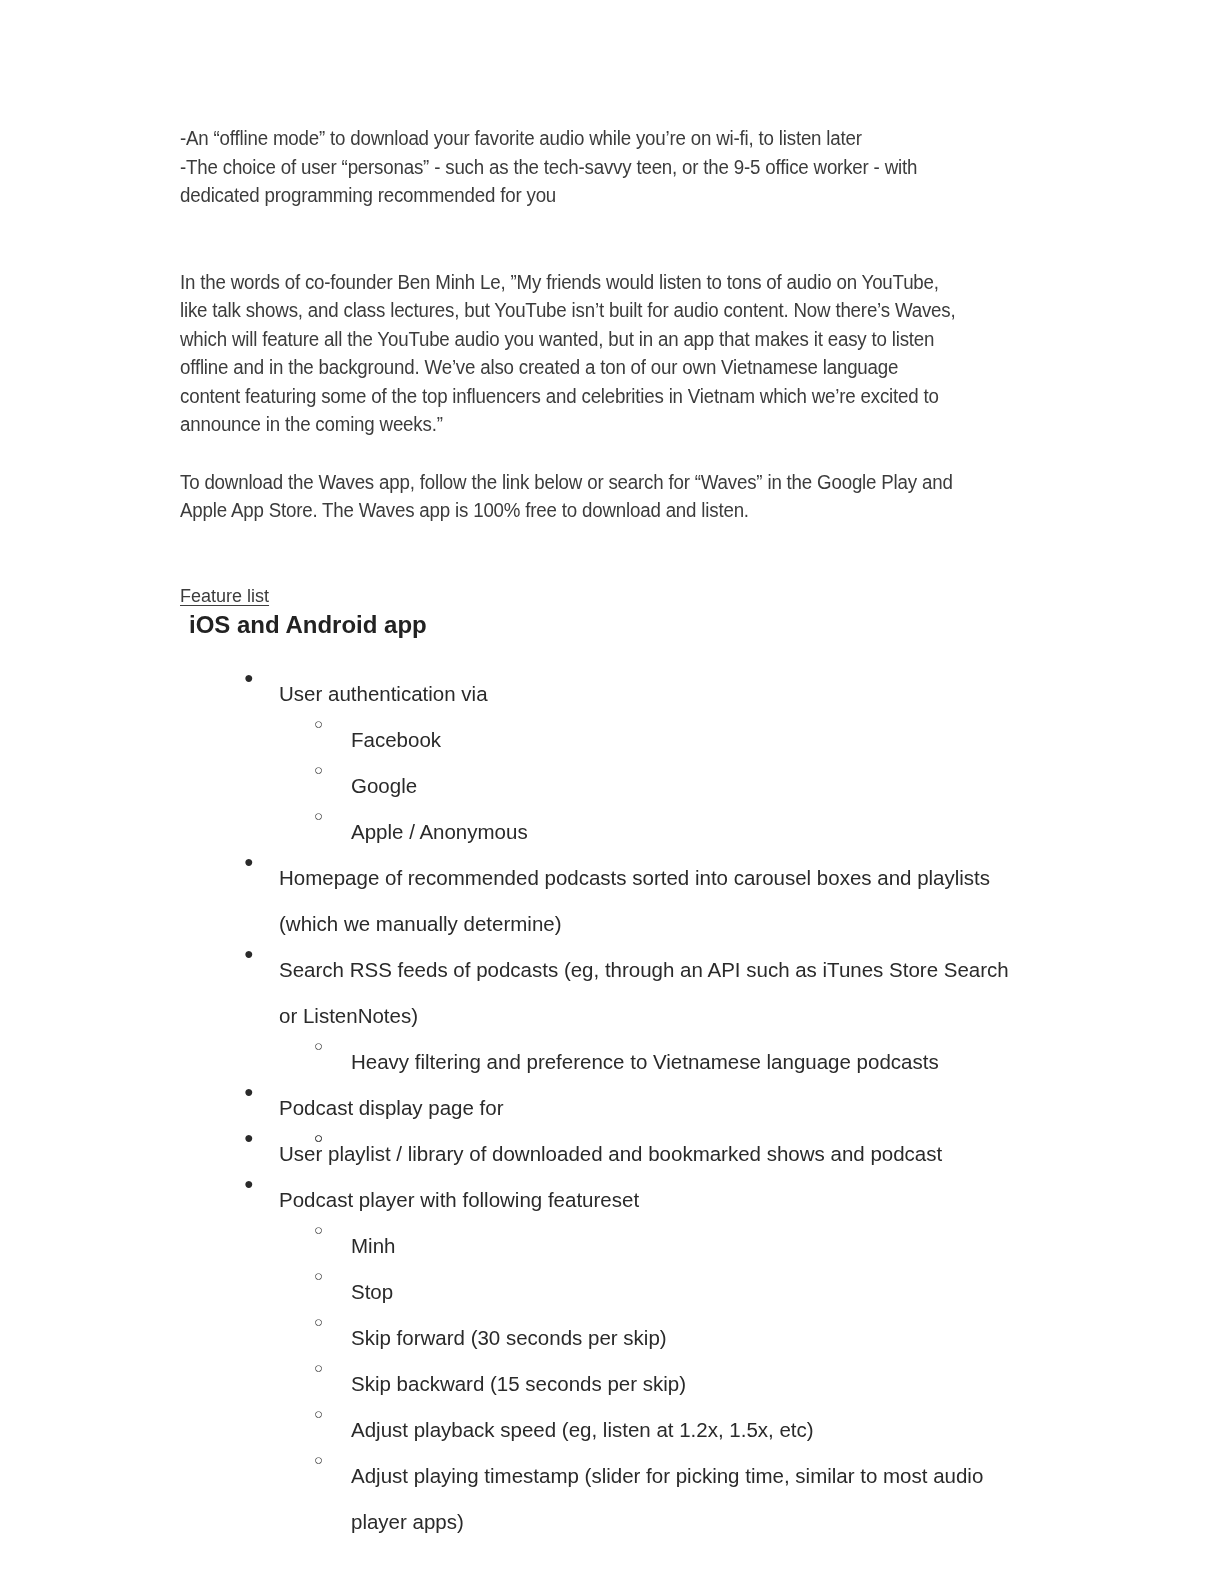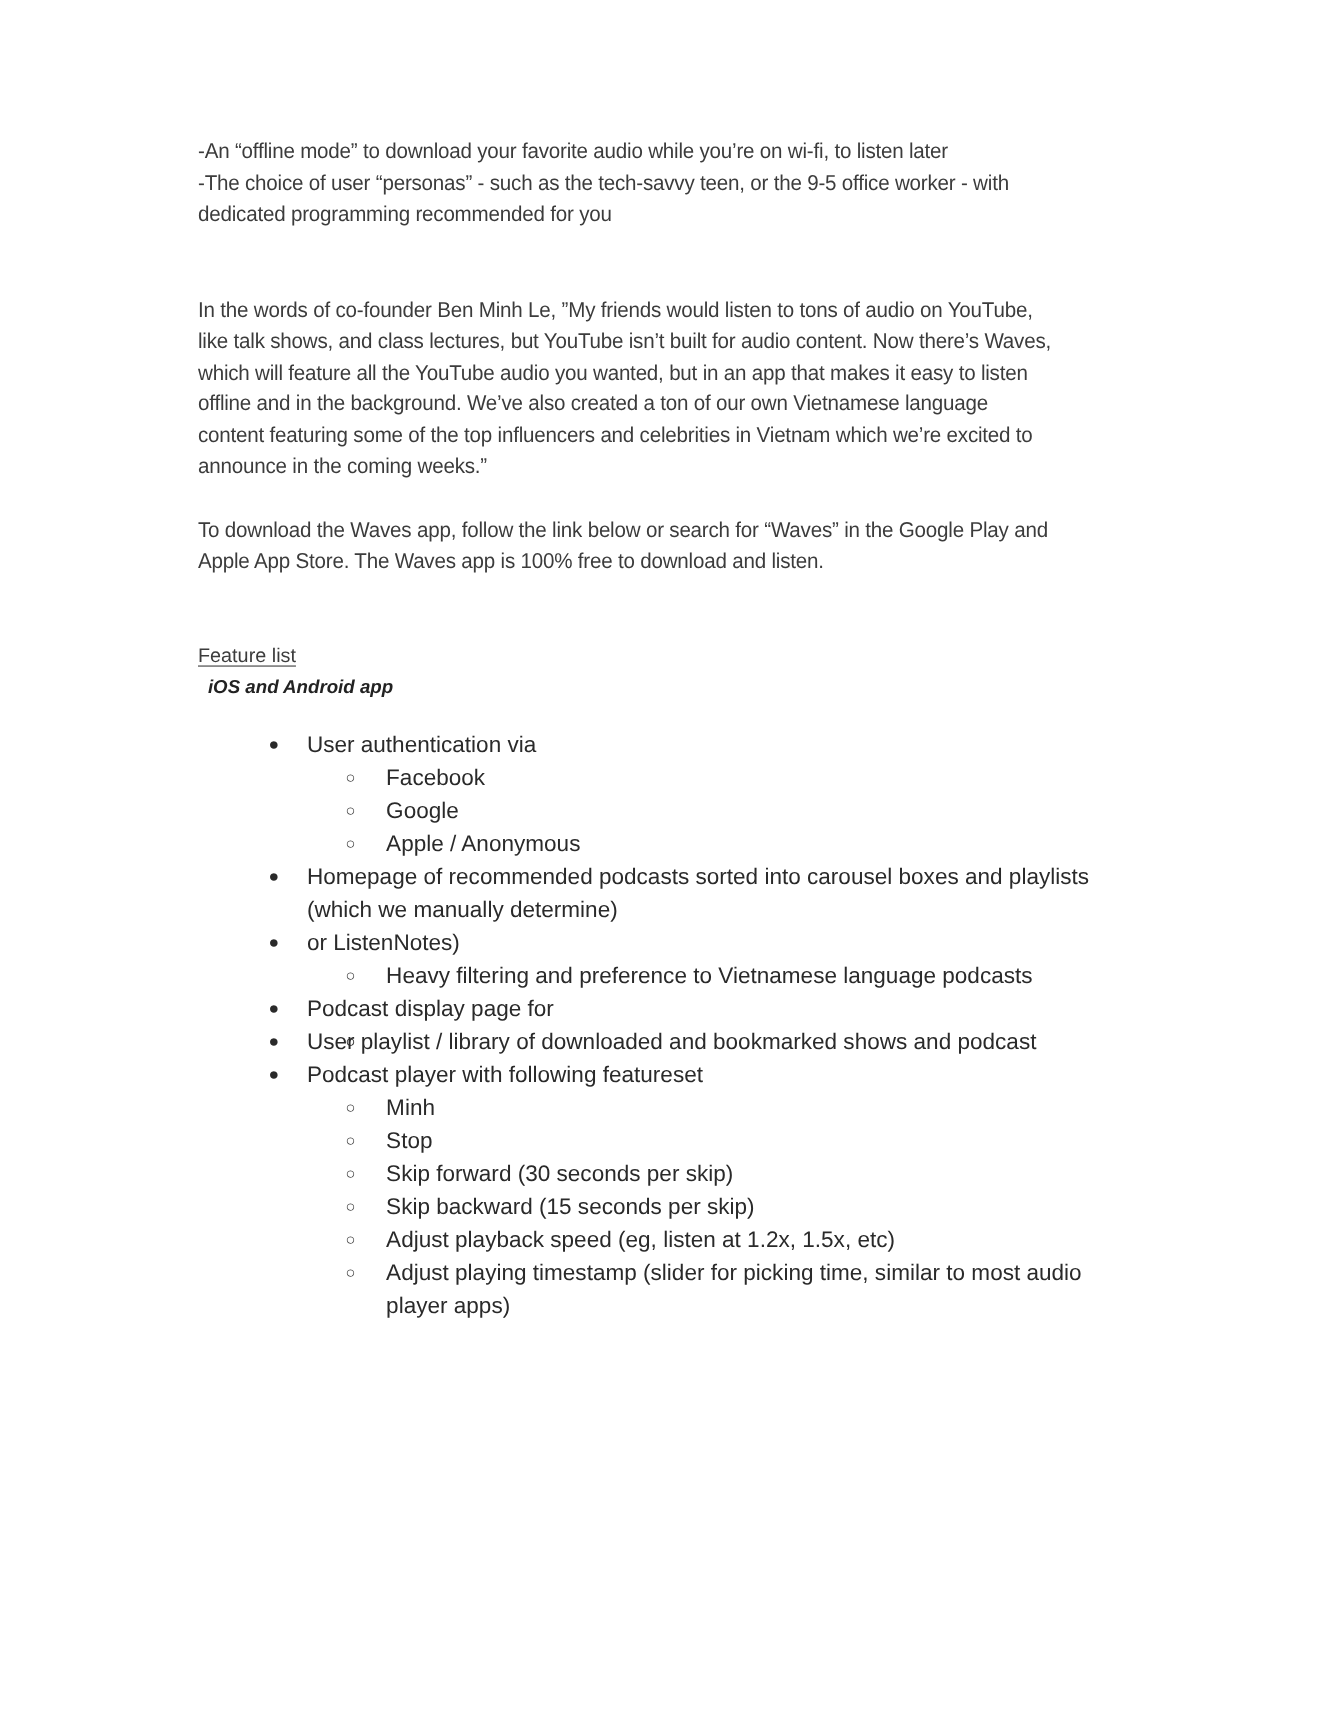--- a/index.html
+++ b/index.html
@@ -2,27 +2,27 @@
 <html><head>
   <meta charset="utf-8">
   <style>
     html, body { margin: 0; padding: 0; background: #ffffff; }
     body { width: 1210px; height: 1570px; position: relative; overflow: hidden; }
     .page { position: absolute; left: 180px; top: 124px; width: 900px; color: #3c3c3c; }
     .para { font-family: "Liberation Sans", sans-serif; font-size: 19.5px; line-height: 28.5px; margin: 0; letter-spacing: -0.2px; transform: scaleX(0.96); transform-origin: left; white-space: nowrap; }
     .gap { height: 29px; }
     .gap-big { height: 57px; }
     .feature-title { font-family: "Liberation Sans", sans-serif; font-size: 18px; line-height: 28px; text-decoration: underline; text-underline-offset: 3px; margin: 0; color: #3c3c3c; }
-    .app-heading { font-family: "Liberation Sans", sans-serif; font-size: 17px; font-weight: bold; line-height: 30px; margin: 0 0 0 9px; color: #222; font-style: italic; }
+    .app-heading { font-family: "Liberation Sans", sans-serif; font-size: 24px; font-weight: bold; line-height: 30px; margin: 0 0 0 9px; color: #222; }
     .list { list-style: none; margin: 23px 0 0 0; padding: 0; font-family: "Liberation Sans", sans-serif; font-size: 20.5px; color: #2a2a2a; }
     .l1 { position: relative; padding-left: 99px; line-height: 30px; }
     .l1 .bullet { position: absolute; left: 64px; top: 0; font-size: 16px; }
     .l2 { position: relative; padding-left: 171px; line-height: 30px; }
     .l2 .bullet { position: absolute; left: 134px; top: 0; font-size: 15px; color: #444; }
-    .txt { display: inline-block; }
+    .txt { display: inline-block; margin-top: 16px; }
   </style>
 </head>
 <body>
 
 <div class="page">
   <div>
     <p class="para">-An “offline mode” to download your favorite audio while you’re on wi-fi, to listen later</p>
     <p class="para">-The choice of user “personas” - such as the tech-savvy teen, or the 9-5 office worker - with</p>
     <p class="para">dedicated programming recommended for you</p>
   </div>
@@ -45,21 +45,21 @@
   <p class="feature-title">Feature list</p>
   <p class="app-heading">iOS and Android app</p>
 
   <ul class="list" id="feature-list">
       <li class="l1"><span class="bullet">●</span><span class="txt">User authentication via</span></li>
       <li class="l2"><span class="bullet">○</span><span class="txt">Facebook</span></li>
       <li class="l2"><span class="bullet">○</span><span class="txt">Google</span></li>
       <li class="l2"><span class="bullet">○</span><span class="txt">Apple / Anonymous</span></li>
       <li class="l1"><span class="bullet">●</span><span class="txt">Homepage of recommended podcasts sorted into carousel boxes and playlists</span></li>
       <li class="l1"><span class="txt">(which we manually determine)</span></li>
-      <li class="l1"><span class="bullet">●</span></li>
+      <li class="l1"><span class="bullet">●</span><span class="txt">Search RSS feeds of podcasts (eg, through an API such as iTunes Store Search</span></li>
       <li class="l1"><span class="txt">or ListenNotes)</span></li>
       <li class="l2"><span class="bullet">○</span><span class="txt">Heavy filtering and preference to Vietnamese language podcasts</span></li>
       <li class="l1"><span class="bullet">●</span><span class="txt">Podcast display page for</span></li>
       <li class="l2"><span class="bullet">○</span></li>
       <li class="l2"><span class="bullet">○</span></li>
       <li class="l1"><span class="bullet">●</span><span class="txt">User playlist / library of downloaded and bookmarked shows and podcast</span></li>
       <li class="l1"><span class="bullet">●</span><span class="txt">Podcast player with following featureset</span></li>
       <li class="l2"><span class="bullet">○</span><span class="txt">Minh</span></li>
       <li class="l2"><span class="bullet">○</span><span class="txt">Stop</span></li>
       <li class="l2"><span class="bullet">○</span><span class="txt">Skip forward (30 seconds per skip)</span></li>

